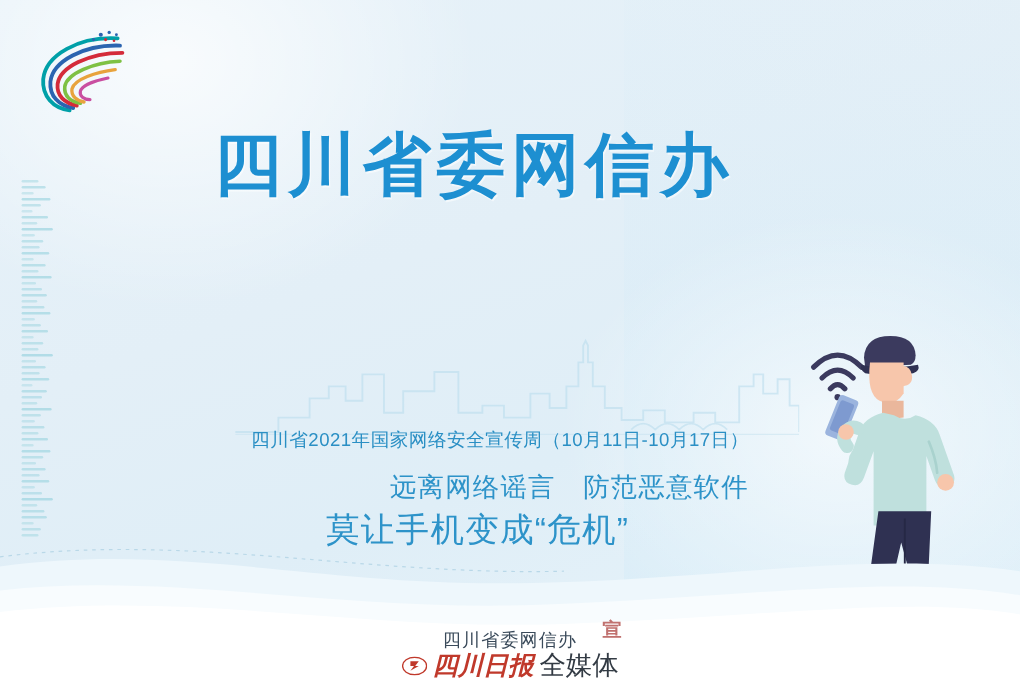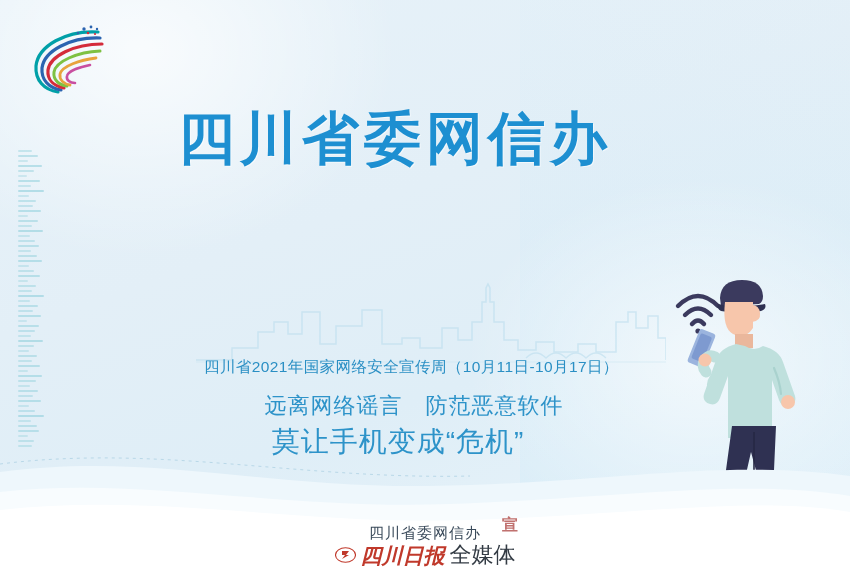--- a/index.html
+++ b/index.html
@@ -124,32 +124,32 @@
     text-shadow: 1px 1px 0 rgba(255,255,255,0.55);
   }
   .headline.line2 { margin-top: 27px; }
 
   
   .subtitle {
     position: absolute;
     left: 204px;
     top: 357px;
     width: 420px;
-    text-align: left;
+    text-align: right;
     color: #2a8fc4;
     font-size: 15.5px;
     letter-spacing: .4px;
     white-space: nowrap;
   }
   .slogan1 {
     position: absolute;
     left: 204px;
     top: 391px;
     width: 420px;
-    text-align: center;
+    text-align: right;
     color: #2d93c9;
     font-size: 22px;
     letter-spacing: 1px;
     white-space: nowrap;
   }
   .slogan2 {
     position: absolute;
     left: 188px;
     top: 423px;
     width: 420px;

